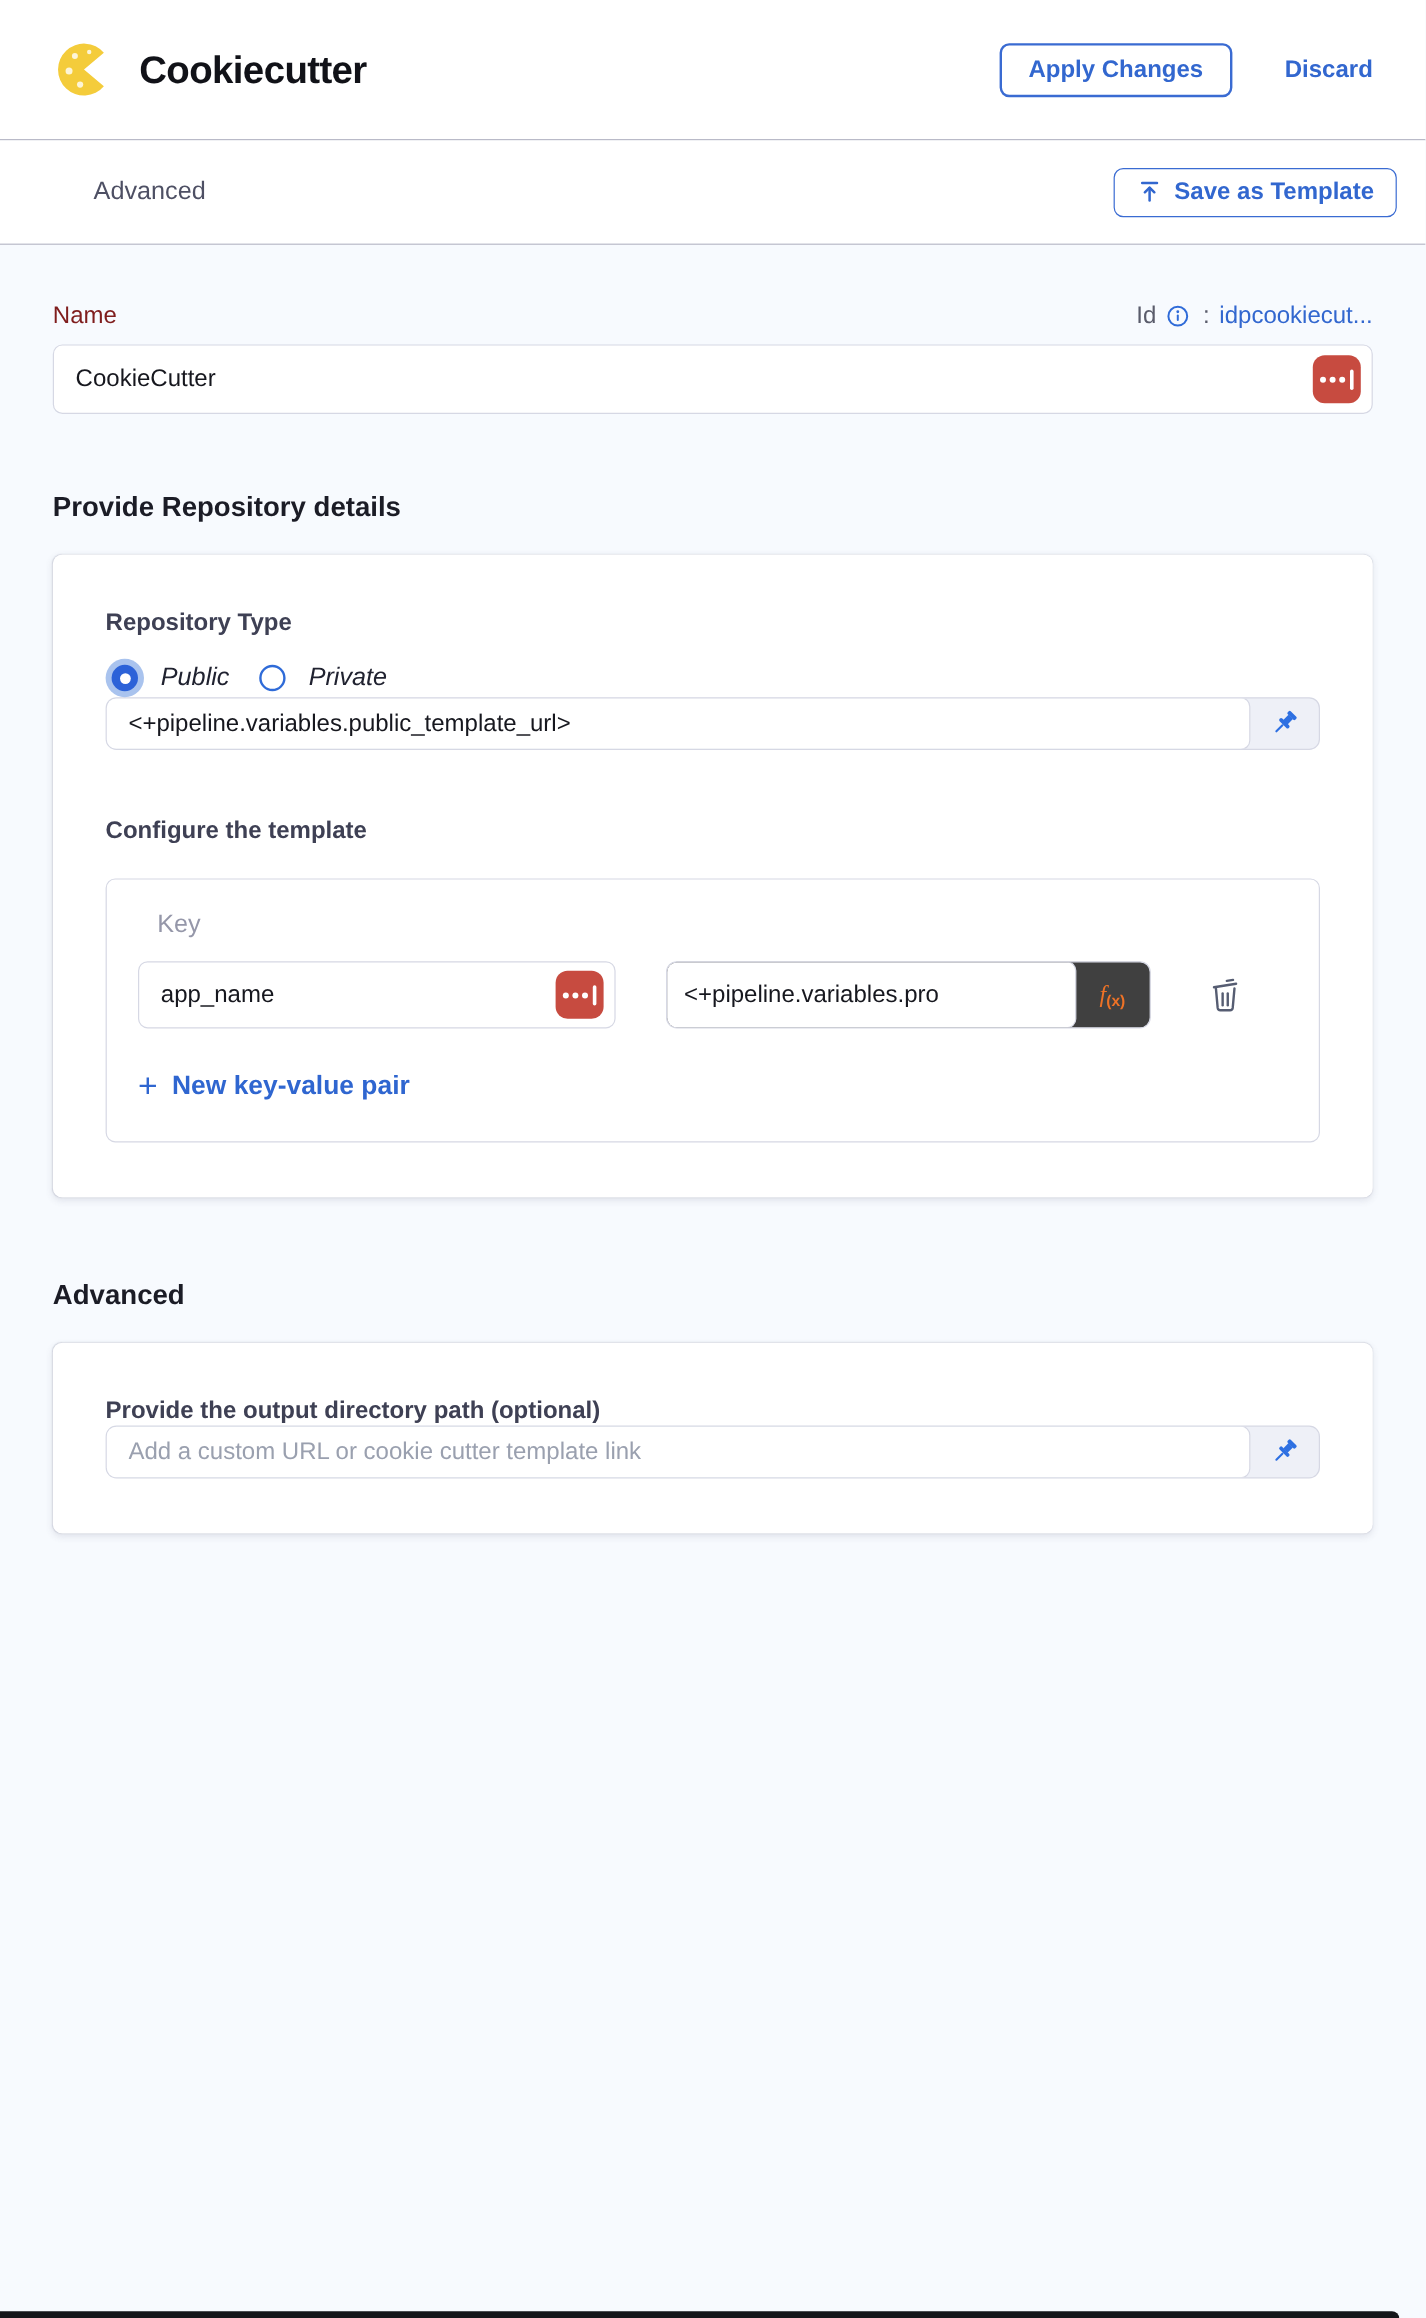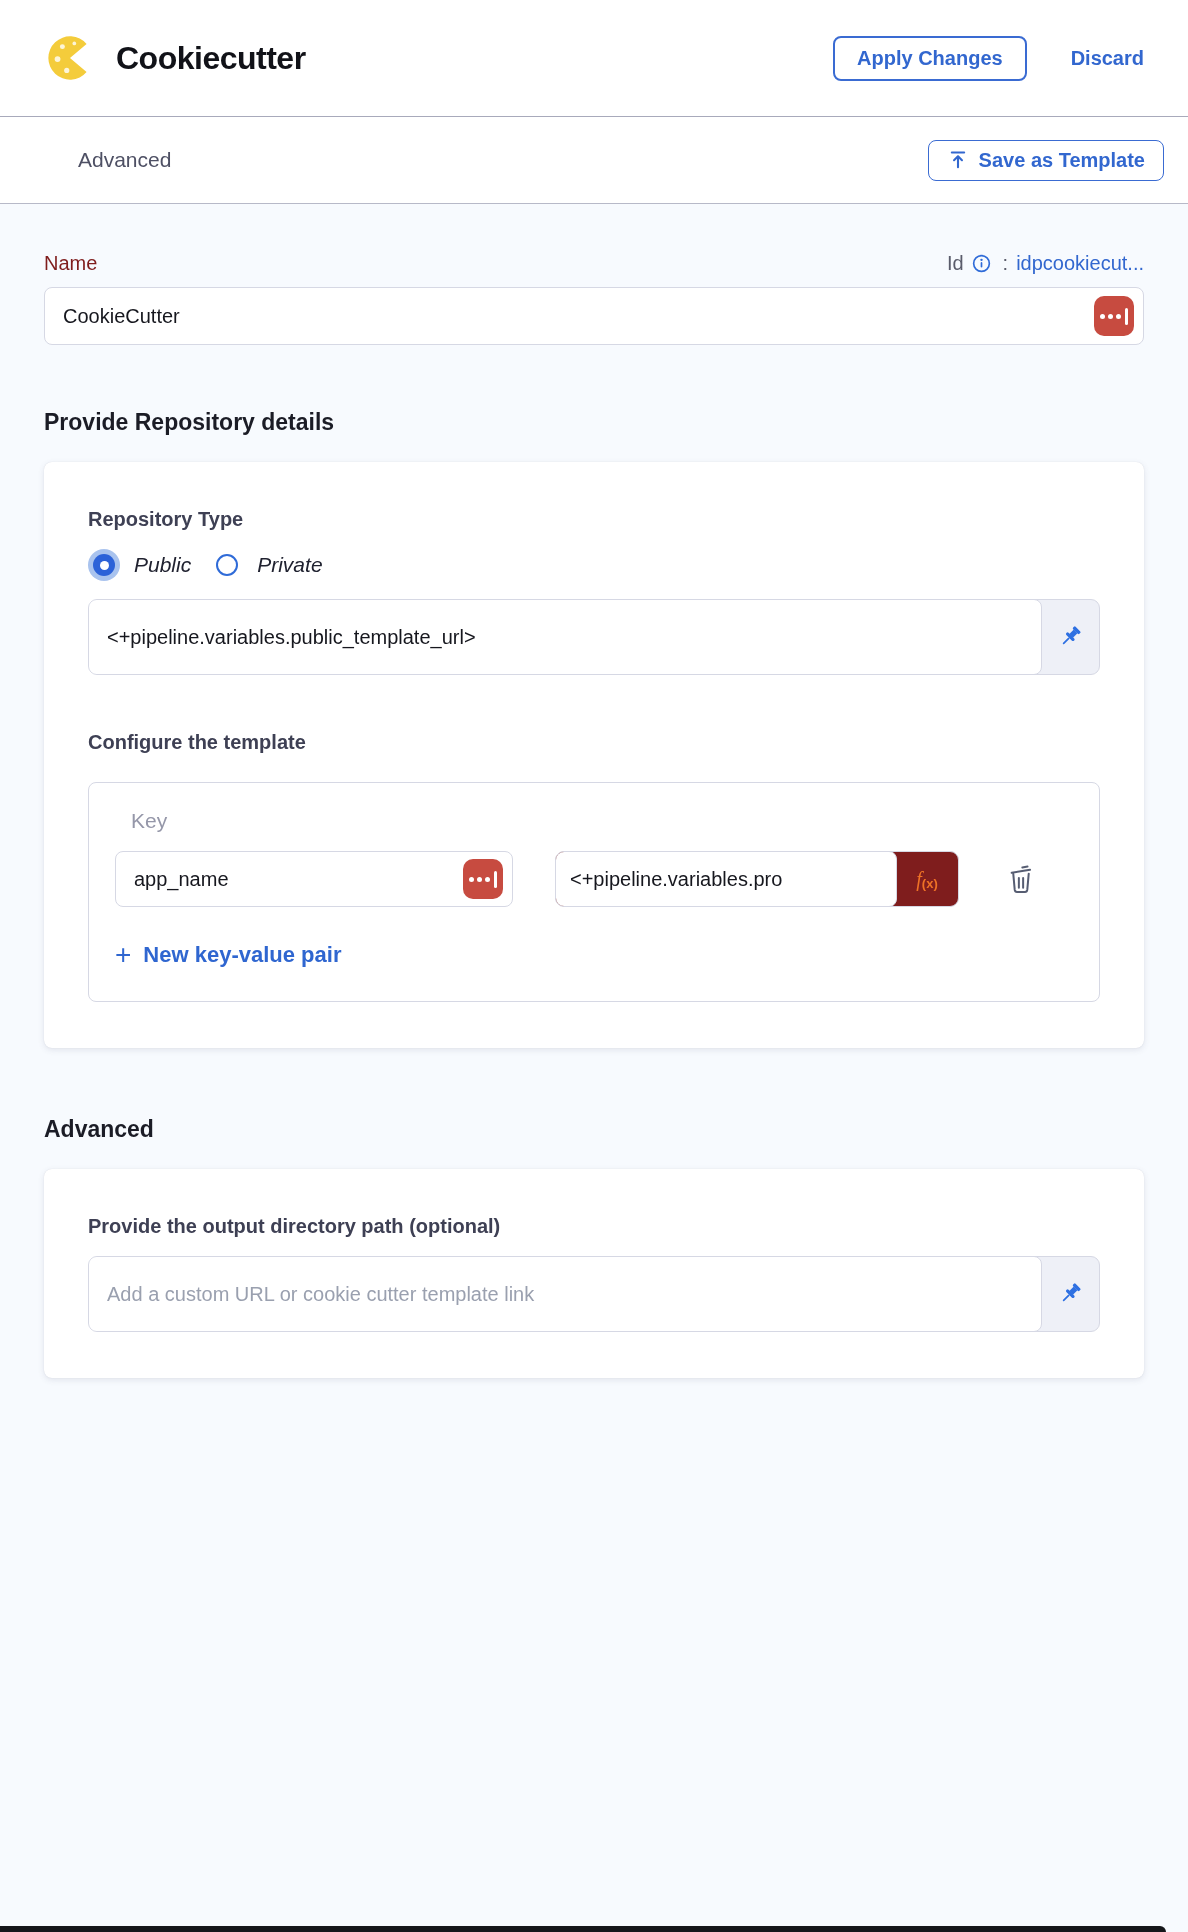--- a/index.html
+++ b/index.html
@@ -77,42 +77,42 @@
     width:22px; height:22px; border-radius:50%; background:#2c62d8;
     box-shadow:0 0 0 5px #a9c3ee; position:relative; margin:5px;
   }
   .radio-on::after {
     content:""; position:absolute; width:9px; height:9px; border-radius:50%;
     background:#fff; left:6.5px; top:6.5px;
   }
   .radio-off { width:22px; height:22px; border-radius:50%; background:#fff; border:2px solid #2f6bd8; margin:5px; }
   
   .group-input {
-    display:flex; align-items:stretch; height:76px; margin-top:18px;
+    display:flex; align-items:stretch; height:44px; 
     background:#eef0f7; border:1px solid #d6d8e4; border-radius:9px; overflow:hidden;
   }
   .group-input .inner {
     flex:1; background:#fff; border:1px solid #d6d8e4; border-radius:8px; margin:-1px;
     font-size:20px; color:#16171e; padding:0 18px; font-family:inherit; outline:none;
   }
   .group-input .inner::placeholder { color:#9aa0af; }
   .group-input .suffix {
     width:58px; display:flex; align-items:center; justify-content:center; cursor:pointer; flex:0 0 auto;
   }
   .mt60 { margin-top:64px; }
   .mt52 { margin-top:56px; }
   
   .kv-box { border:1px solid #d6d8e4; border-radius:8px; margin-top:28px; padding:26px 26px 32px 26px; }
   .kv-grid { display:grid; grid-template-columns:398px 404px 1fr; column-gap:42px; align-items:center; }
   .kv-header { font-size:21px; color:#9597a9; padding-left:16px; }
   .kv-inputs { margin-top:18px; }
   .key-cell { position:relative; }
   .key-cell .text-input { height:56px; }
   .key-cell .runtime-chip { top:8px; }
-  .value-cell { display:flex; align-items:stretch; height:56px; background:#7f1d1d; border:1px solid #d6d8e4; border-radius:9px; overflow:hidden; }
+  .value-cell { display:flex; align-items:stretch; height:56px; background:#404040; border:1px solid #d6d8e4; border-radius:9px; overflow:hidden; }
   .value-cell .inner {
     flex:1; min-width:0; background:#fff; border:1px solid #d6d8e4; border-radius:8px; margin:-1px;
     font-size:20px; color:#16171e; padding:0 14px; font-family:inherit; outline:none;
   }
   .fx-suffix { width:62px; display:flex; align-items:center; justify-content:center; cursor:pointer; color:#ee7226; flex:0 0 auto; }
   .fx-suffix .f { font-size:20px; font-style:italic; font-family:"Liberation Serif","DejaVu Serif",serif; }
   .fx-suffix .fx-sub { font-size:13px; font-weight:700; position:relative; top:4px; font-style:normal; }
   .trash-btn { background:none; border:none; cursor:pointer; width:40px; height:40px; display:flex; align-items:center; justify-content:center; }
   .add-kv { display:flex; align-items:center; gap:12px; margin-top:34px; cursor:pointer; }
   .add-kv .plus { color:#2f66d0; font-size:28px; font-weight:500; line-height:1; }

